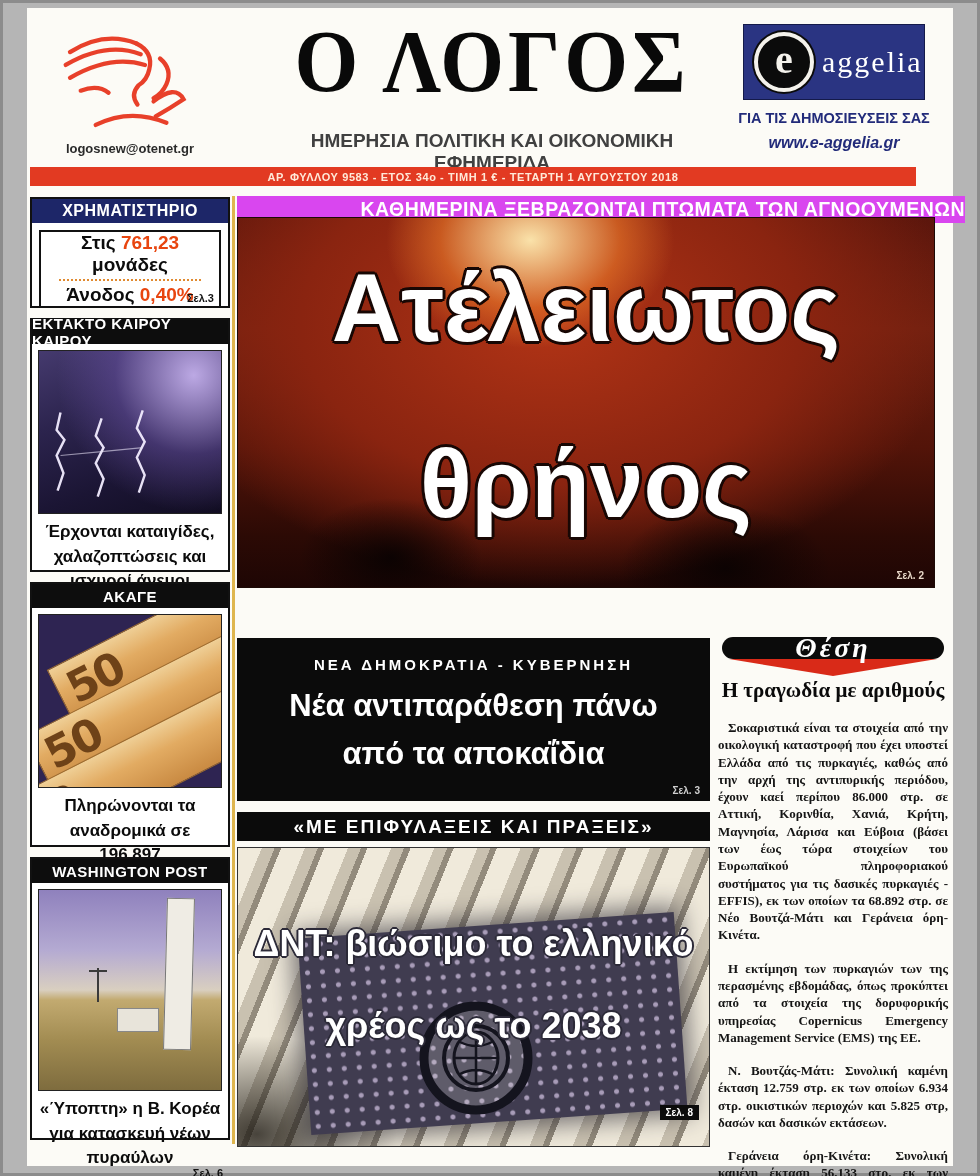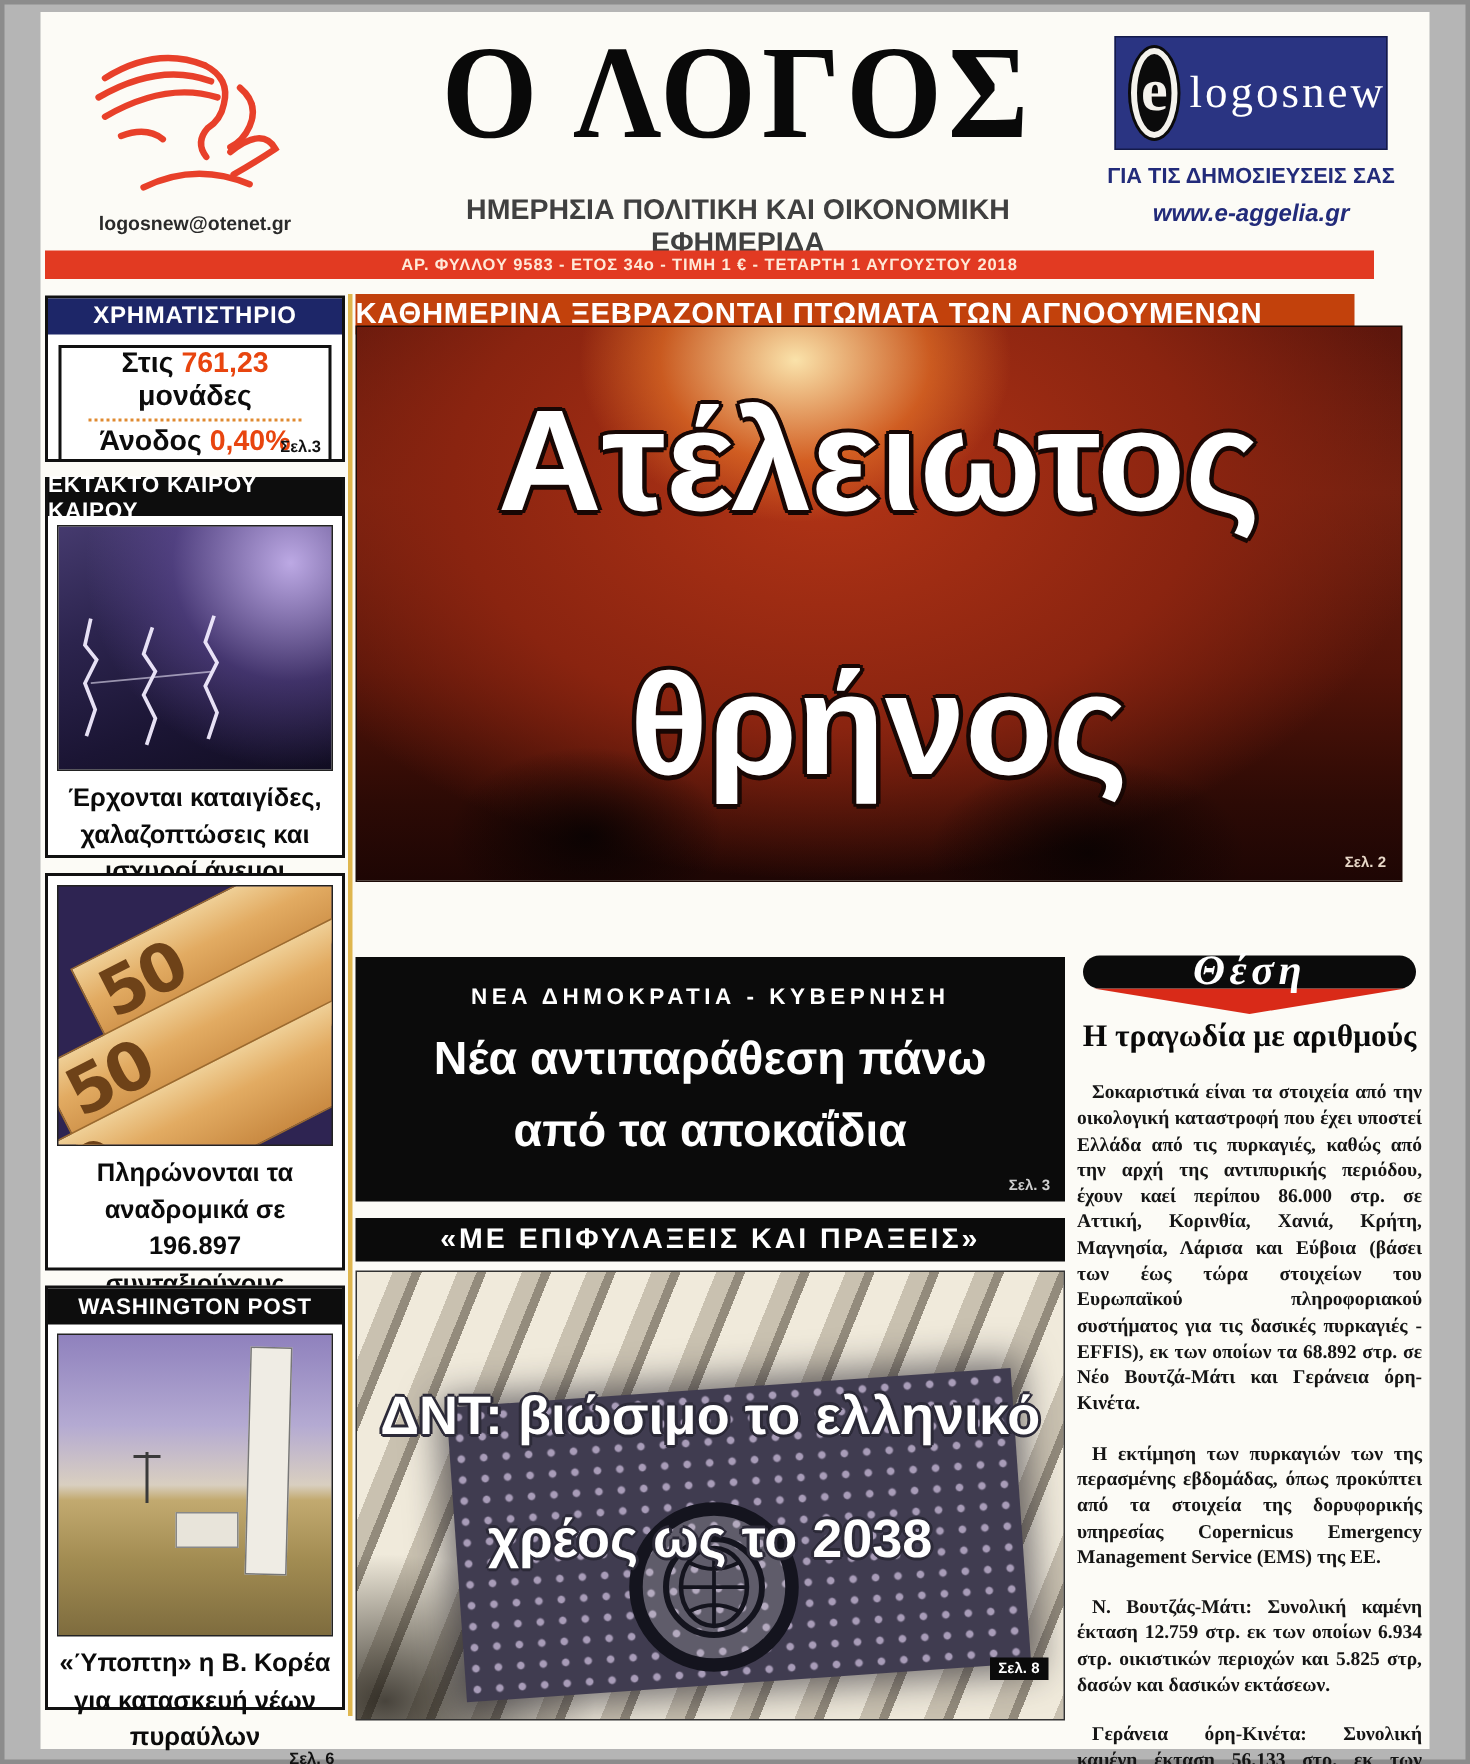--- a/index.html
+++ b/index.html
@@ -55,22 +55,22 @@
     background:linear-gradient(180deg,#8f81bd 0%,#b4aad2 30%,#d9cfc0 50%,#c2aa70 55%,#a28c52 75%,#7e6c3e 100%);}
   .rocket{position:absolute;right:28px;top:8px;width:26px;height:150px;background:#efece4;
           border:1px solid #777;transform:rotate(1.5deg);}
   .truck{position:absolute;right:62px;top:118px;width:40px;height:22px;background:#e8e4da;border:1px solid #888;}
   .pole{position:absolute;left:58px;top:78px;width:2px;height:34px;background:#3a3a3a;}
   .pole::before{content:"";position:absolute;left:-8px;top:2px;width:18px;height:2px;background:#3a3a3a;}
 
   .v-sep{left:205px;top:188px;width:3px;height:948px;background:#dfb64e;}
 
   
-  .top-strip{left:210px;top:188px;width:666px;height:27px;background:#c2410c;
-             display:flex;align-items:center;justify-content:flex-start;}
+  .top-strip{left:210px;top:188px;width:728px;height:27px;background:#d946ef;
+             display:flex;align-items:center;justify-content:flex-end;}
   .top-strip span{color:#fff;font-weight:bold;font-size:19.5px;letter-spacing:0.5px;}
   .lead-photo{left:210px;top:209px;width:698px;height:371px;border:1px solid #1c0a06;box-sizing:border-box;
     background:
       radial-gradient(ellipse 200px 150px at 42% 6%,rgba(255,236,178,0.95),rgba(242,130,44,0.55) 45%,rgba(0,0,0,0) 72%),
       radial-gradient(ellipse 150px 90px at 70% 95%,rgba(8,2,2,0.85),rgba(0,0,0,0) 70%),
       radial-gradient(ellipse 130px 85px at 22% 92%,rgba(8,2,2,0.9),rgba(0,0,0,0) 70%),
       radial-gradient(ellipse 520px 340px at 45% 28%,#b23416 0%,#8a2410 48%,rgba(0,0,0,0) 78%),
       linear-gradient(180deg,#5c160c 0%,#702010 30%,#531409 62%,#2c0a05 86%,#1e0604 100%);}
   .lead-line{position:absolute;width:100%;text-align:center;color:#fff;font-weight:bold;font-size:96px;line-height:1;
      text-shadow:-3px 0 0 #180704,3px 0 0 #180704,0 -3px 0 #180704,0 3px 0 #180704,
@@ -136,21 +136,21 @@
     </svg>
     <div class="abs logo-email">logosnew@otenet.gr</div>
 
     <div class="abs masthead-title">Ο ΛΟΓΟΣ</div>
     <div class="abs masthead-sub">ΗΜΕΡΗΣΙΑ ΠΟΛΙΤΙΚΗ ΚΑΙ ΟΙΚΟΝΟΜΙΚΗ ΕΦΗΜΕΡΙΔΑ</div>
 
     <div class="abs ad-box">
       <div class="ecirc">
         <span>e</span>
       </div>
-      <span class="ad-word">logosnew</span>
+      <span class="ad-word">aggelia</span>
     </div>
     <div class="abs ad-tagline">ΓΙΑ ΤΙΣ ΔΗΜΟΣΙΕΥΣΕΙΣ ΣΑΣ</div>
     <div class="abs ad-url">www.e-aggelia.gr</div>
 
     <div class="abs issue-bar">
       <span>ΑΡ. ΦΥΛΛΟΥ 9583 - ΕΤΟΣ 34ο - ΤΙΜΗ 1 € - ΤΕΤΑΡΤΗ 1 ΑΥΓΟΥΣΤΟΥ 2018</span>
     </div>
 
     <div class="abs sidebox" style="top:189px;height:111px;">
       <div class="hd hd-navy">ΧΡΗΜΑΤΙΣΤΗΡΙΟ</div>
@@ -172,20 +172,21 @@
           <path d="M22,104 L64,100 L106,96" stroke-width="1.2" opacity="0.6"></path>
         </svg>
       </div>
       <div class="side-cap">
         <span>Έρχονται καταιγίδες, χαλαζοπτώσεις και ισχυροί άνεμοι</span>
         <div class="pg">Σελ. 4</div>
       </div>
     </div>
 
     <div class="abs sidebox" style="top:574px;height:265px;">
+      <div class="hd">ΑΚΑΓΕ</div>
       <div class="side-photo ph-euro">
         <div class="note" style="left:8px;top:-8px;">
             <span>50</span>
           </div>
         <div class="note" style="left:-14px;top:58px;">
             <span>50</span>
           </div>
         <div class="note" style="left:-36px;top:124px;">
             <span>50</span>
           </div>

